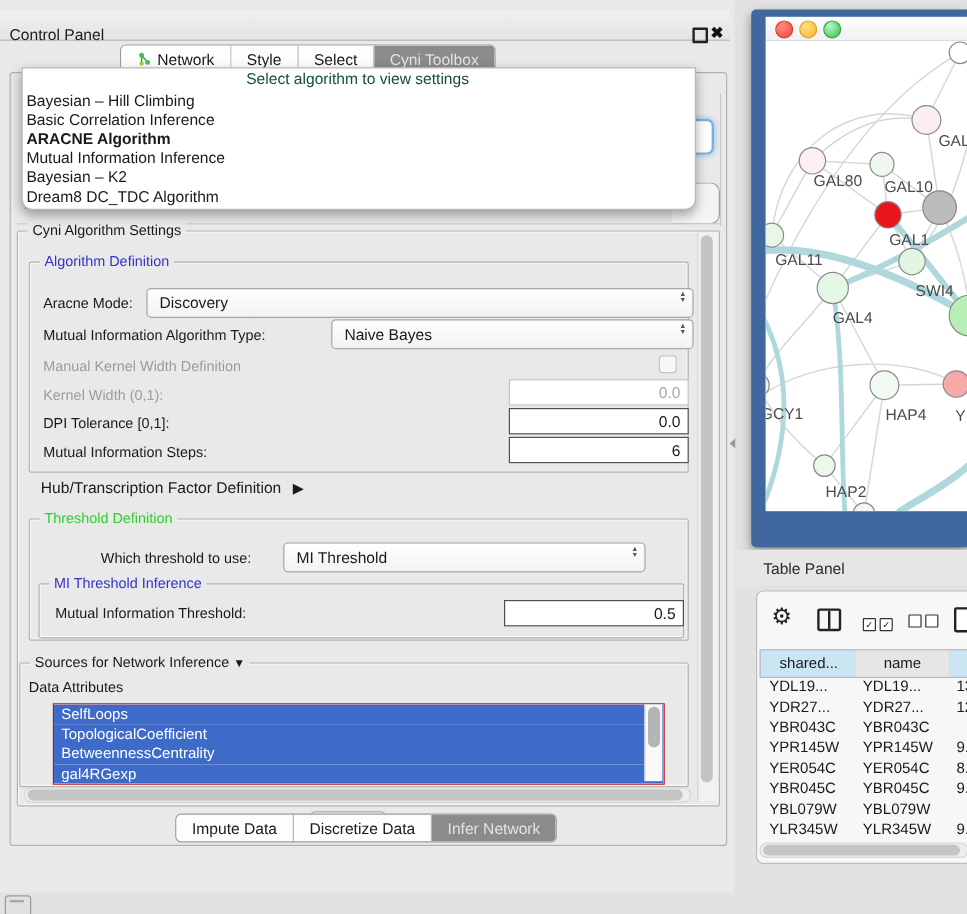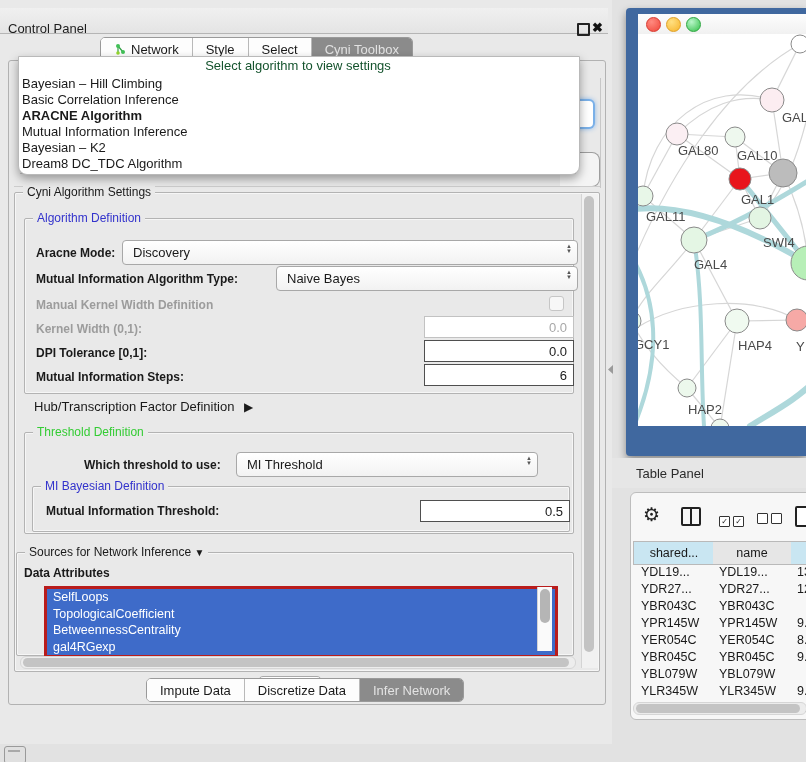--- a/index.html
+++ b/index.html
@@ -22,32 +22,32 @@
   
   .popup{left:18px;top:56px;width:560px;height:117px;background:#fff;border:1px solid #b9b9b9;border-radius:0 0 9px 9px;box-shadow:0 4px 10px rgba(0,0,0,.35);z-index:30}
   .popup-ph{top:58px;left:18px;width:560px;text-align:center;font-size:13px;color:#14532d}
   .pop-item{left:20px;width:550px;height:16px;font-size:13px;line-height:16px;padding-left:2px;cursor:pointer;z-index:31}
   .pop-item.bold{font-weight:bold}
   
   .gbox{border:1px solid #b3b3b3;border-radius:2px;box-shadow:inset 0 0 0 1px rgba(255,255,255,.6)}
   .legend{position:absolute;top:-8px;left:8px;background:#e9e9e9;padding:0 4px;font-size:12px;white-space:nowrap}
   .legend.blue{color:#3333cc}
   .legend.green{color:#33cc33}
-  .blbl{font-size:12px;font-weight:bold;color:#1a1a1a;white-space:nowrap}
+  .blbl{font-size:12px;font-weight:normal;color:#1a1a1a;white-space:nowrap}
   .dis{color:#9c9c9c !important}
   .combo{background:linear-gradient(#ffffff,#f2f2f2);border:1px solid #a8a8a8;border-radius:4px;font-size:13px;display:flex;align-items:center;padding-left:10px;cursor:pointer}
   .stepper{position:absolute;right:5px;top:3px;display:flex;flex-direction:column;align-items:center;color:#555;font-size:6px;line-height:5px}
   .field{background:#fff;border:1px solid #c2c2c2;font-size:13px;text-align:right;padding-right:6px;display:flex;align-items:center;justify-content:flex-end}
   .field.strong{border:1.5px solid #4f4f4f}
   .checkbox{width:13px;height:13px;border:1px solid #c6c6c6;border-radius:3px;background:#f7f7f7;cursor:pointer}
   .vscroll{background:#f1f1f1;border-left:1px solid #d4d4d4}
   .vthumb{position:absolute;left:2px;width:10px;background:#c3c3c3;border-radius:5px;cursor:pointer}
   .hscroll{background:#ededed;border:1px solid #d6d6d6;border-radius:6px}
   .hthumb{position:absolute;top:1px;height:9px;background:#c4c4c4;border-radius:5px;cursor:pointer}
-  .listbox{background:#fff;border:3px solid #b91c1c}
+  .listbox{background:#fff;border:1px solid #b91c1c}
   .litem{height:16.5px;background:#3e6bc9;color:#fff;font-size:12.5px;line-height:16px;padding-left:6px;cursor:pointer}
   .btn{background:linear-gradient(#ffffff,#ededed);border:1px solid #a9a9a9;border-radius:5px;font-size:13px;display:flex;align-items:center;justify-content:center;cursor:pointer}
   
   .netframe{left:626px;top:8px;width:180px;height:448px;background:#40689f;border-radius:4px 0 0 4px;box-shadow:0 4px 9px rgba(0,0,0,.4)}
   .nettitle{left:638px;top:14px;width:168px;height:20px;background:linear-gradient(#fdfdfd,#f1f1f1);z-index:5}
   .light{width:13px;height:13px;border-radius:50%;position:absolute;top:3px;cursor:pointer}
   .netcanvas{left:638px;top:34px;width:168px;height:392px;background:#fff;z-index:4;overflow:hidden}
   
   .tp-titlebar{left:612px;top:458px;width:194px;height:30px;background:#e6e6e6}
   .tp-title{left:636px;top:466px;font-size:13px;color:#2b2b2b}
@@ -145,21 +145,21 @@
 
   <div class="abs gbox" style="left:24px;top:432px;width:548px;height:100px">
     <span class="legend green">Threshold Definition</span>
   </div>
   <div class="abs blbl" style="left:84px;top:458px">Which threshold to use:</div>
   <div class="abs combo" style="left:236px;top:452px;width:290px;height:23px">
     <span>MI Threshold</span>
     <span class="stepper">▲<br>▼</span>
   </div>
   <div class="abs gbox" style="left:32px;top:486px;width:536px;height:44px">
-    <span class="legend blue">MI Bayesian Definition</span>
+    <span class="legend blue">MI Threshold Inference</span>
   </div>
   <div class="abs blbl" style="left:46px;top:504px">Mutual Information Threshold:</div>
   <div class="abs field strong" style="left:420px;top:500px;width:142px;height:20px">0.5</div>
 
   <div class="abs gbox" style="left:16px;top:552px;width:556px;height:102px">
     <span class="legend">
       <span>Sources for Network Inference</span>
       <span style="font-size:10px">▼</span>
     </span>
   </div>

